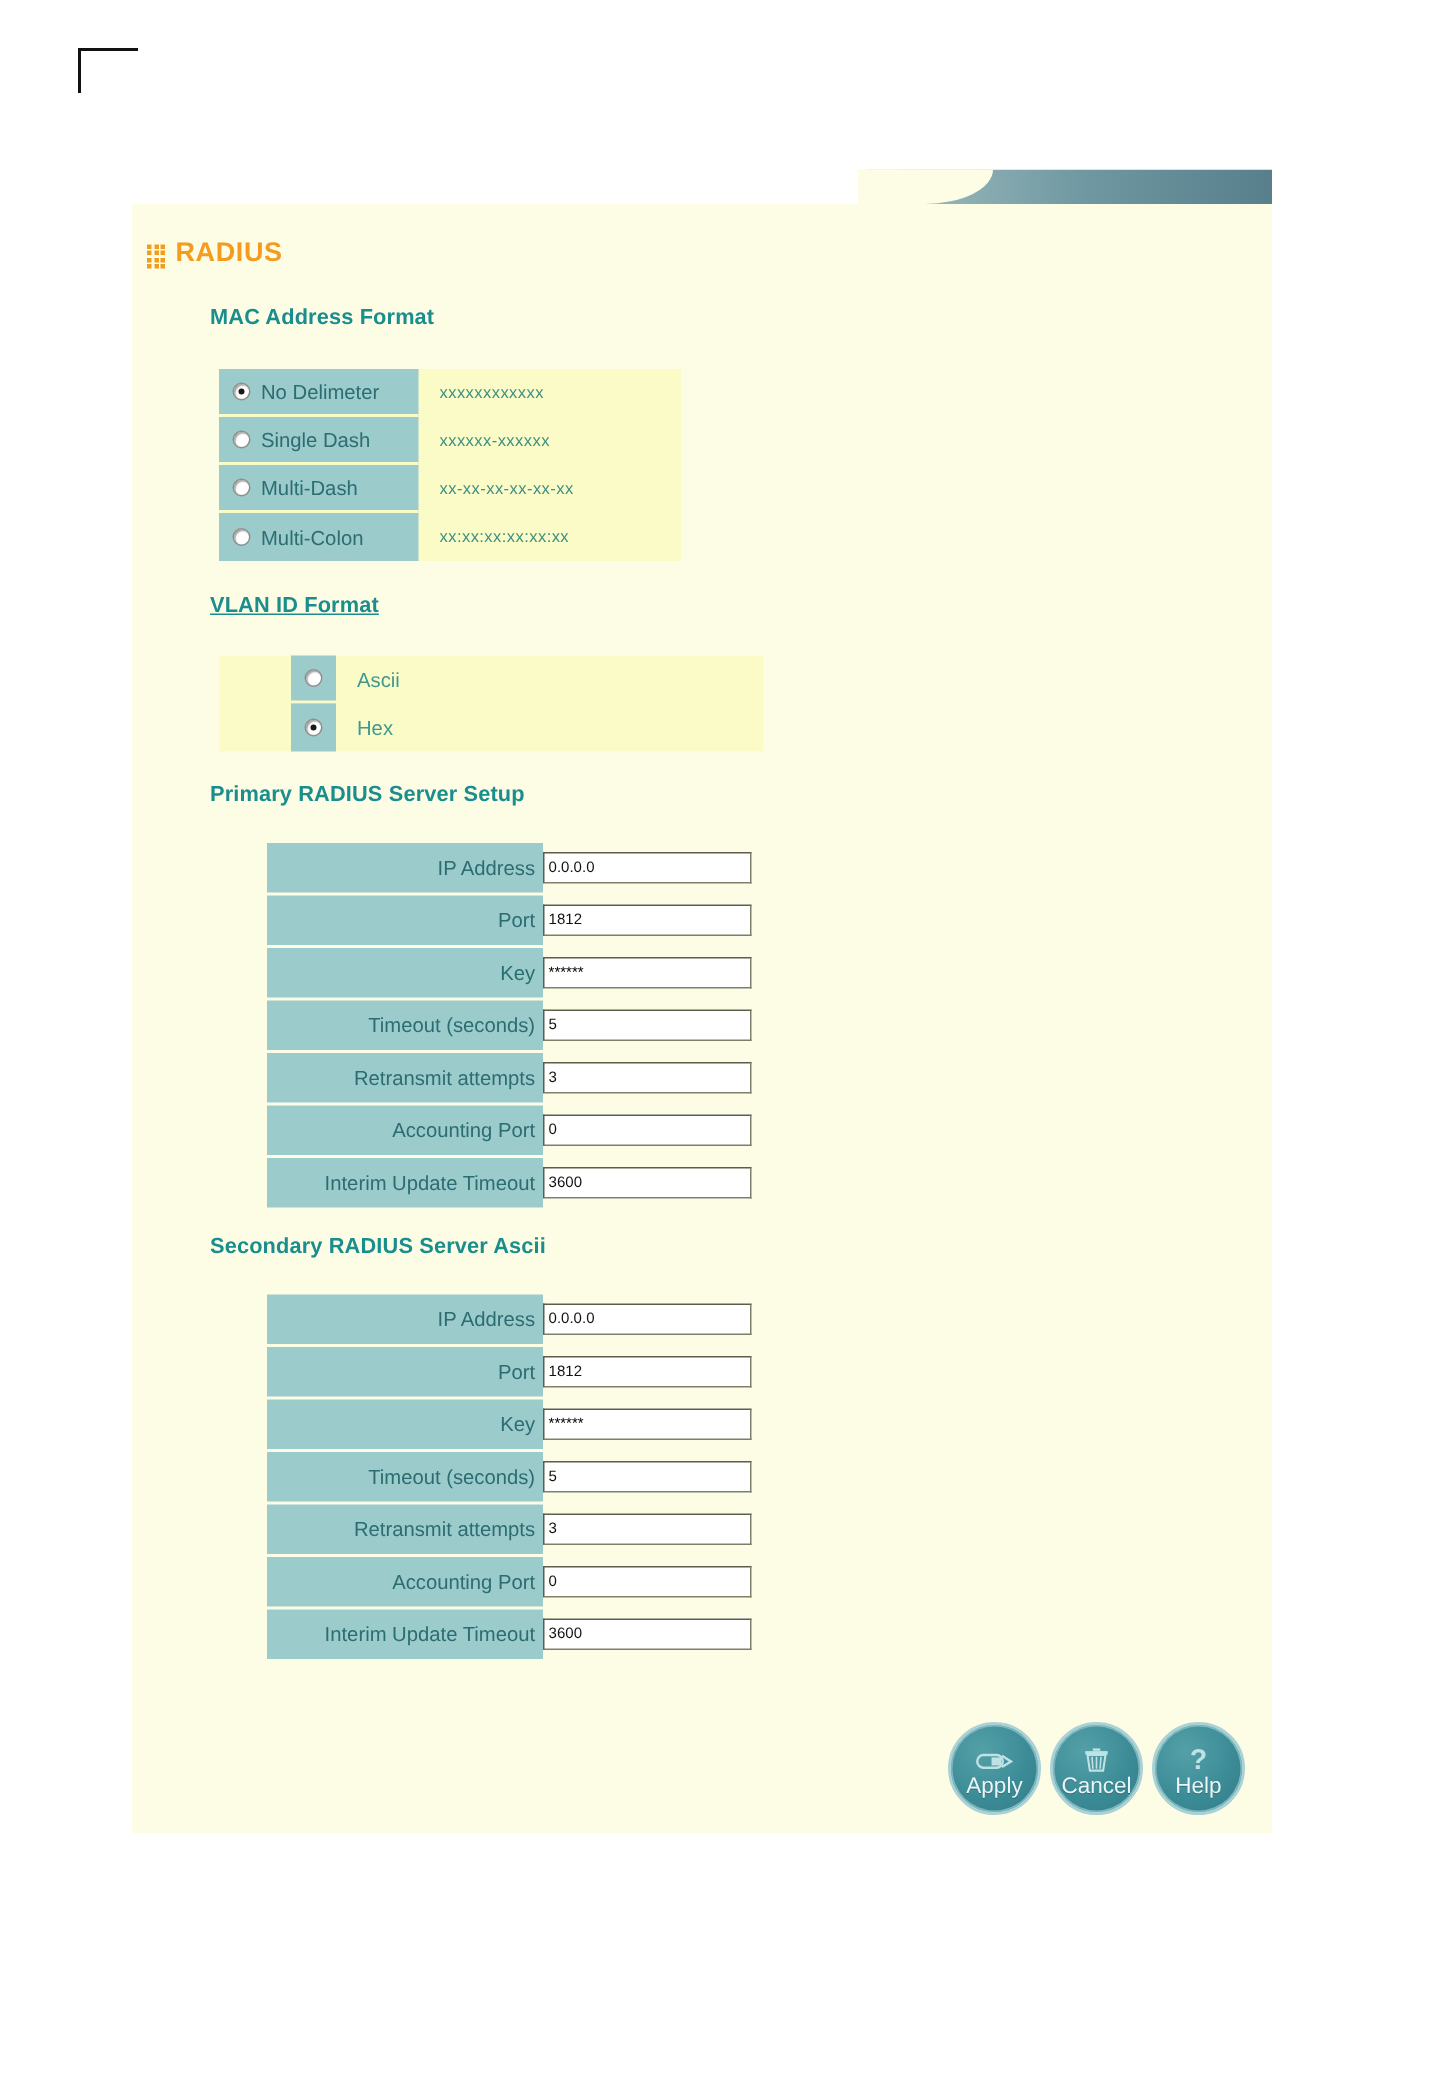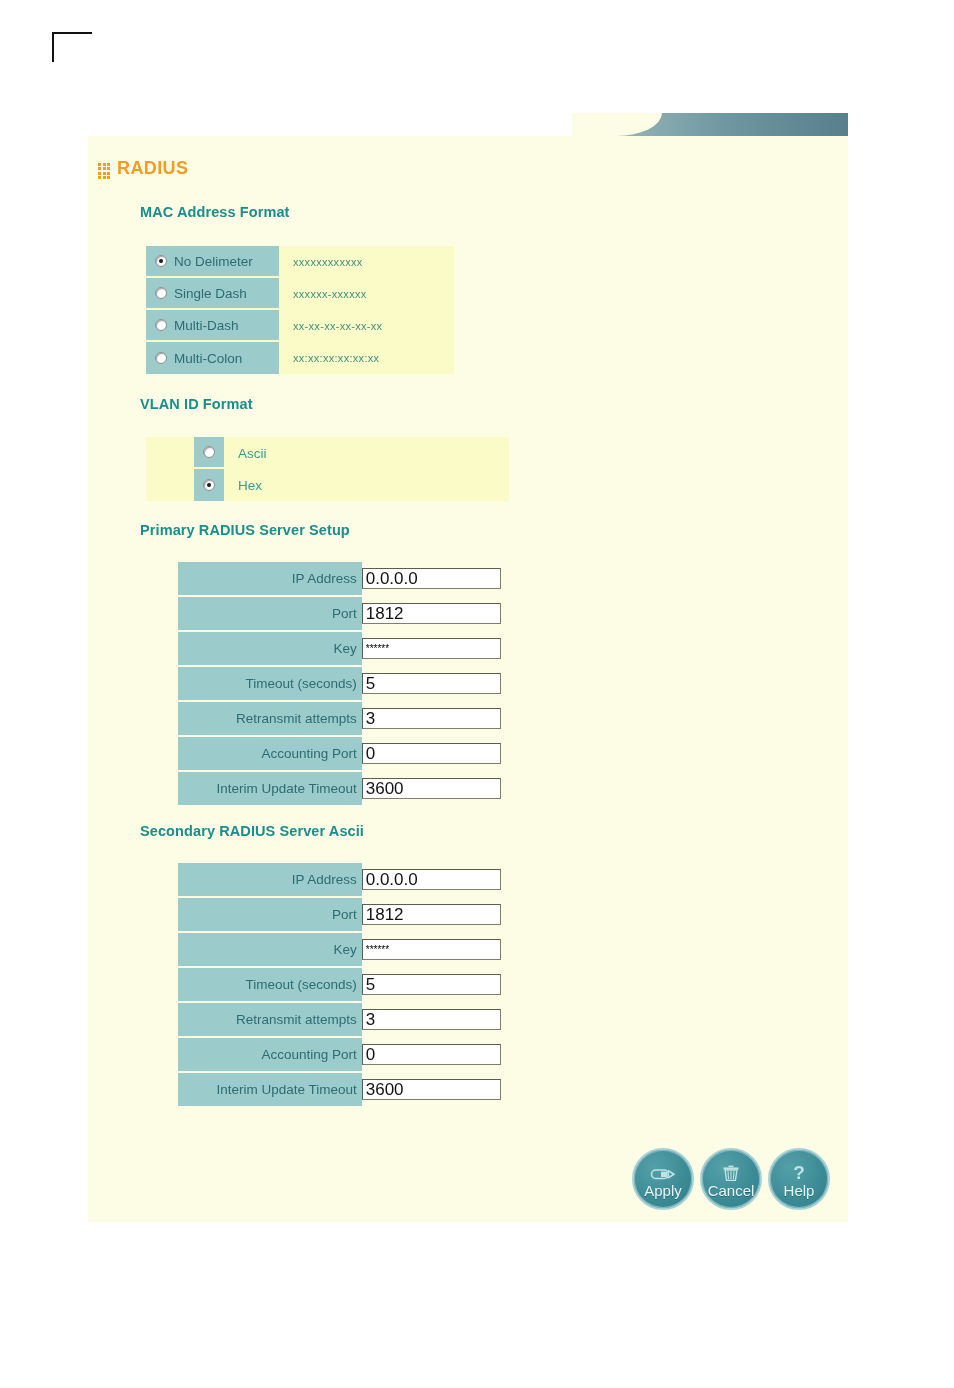--- a/index.html
+++ b/index.html
@@ -260,21 +260,21 @@
     width: 153px;
     height: 21px;
     background: #ffffff;
     border: 1px solid #7e7e6a;
     border-top-color: #5d5d4e;
     border-left-color: #5d5d4e;
     box-sizing: border-box;
     display: flex;
     align-items: center;
     padding-left: 3px;
-    font-size: 17px;
+    font-size: 10px;
     color: #111111;
     font-family: "Liberation Sans", sans-serif;
     cursor: text;
     overflow: hidden;
     white-space: nowrap;
   }
   .form-table .f-input.masked {
     font-size: 10px;
     letter-spacing: 0px;
     color: #000;
@@ -402,21 +402,21 @@
   </div>
   <div class="row">
     <div class="cell-label">
       <span class="radio"></span>
       <span class="lbl">Multi-Colon</span>
     </div>
     <div class="cell-example">xx:xx:xx:xx:xx:xx</div>
   </div>
 </div>
 
-<div class="section-head" style="left:140px; top:396px;">VLAN ID Format</div>
+<div class="section-head" style="left:140px; top:396px;text-decoration:underline;">VLAN ID Format</div>
 
 <div id="vlan-table">
   <div class="row">
     <div class="cell-radio">
       <span class="radio"></span>
     </div>
     <div class="cell-label">Ascii</div>
   </div>
   <div class="row">
     <div class="cell-radio">

